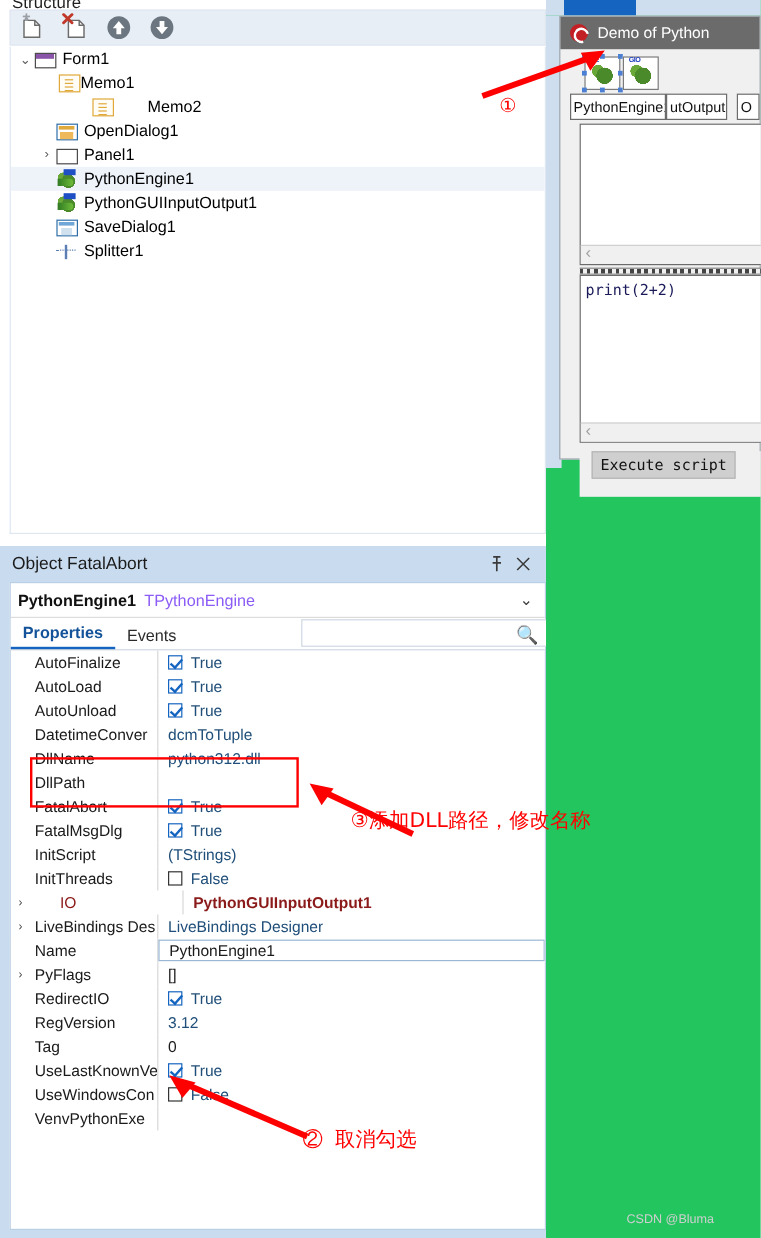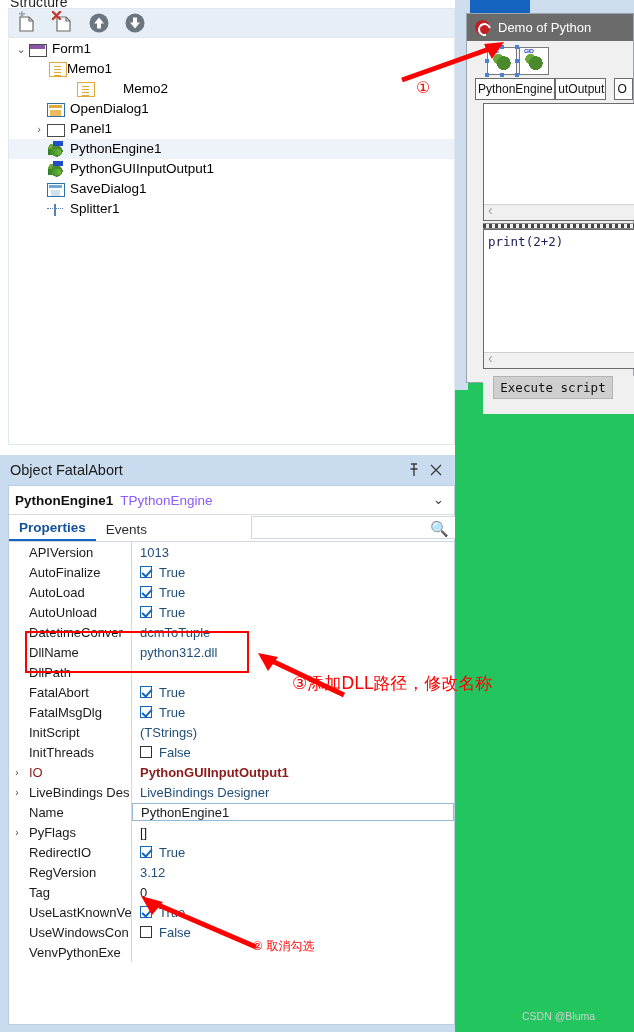--- a/index.html
+++ b/index.html
@@ -83,21 +83,21 @@
   .oi-tab.active{color:#14539a;font-weight:bold;border-bottom:2px solid #1565c0;}
   #oi-search{position:absolute;left:242px;top:1px;width:205px;height:23px;
              border:1px solid #cfd8e2;box-sizing:border-box;background:#fff;}
   #oi-search-icon{position:absolute;right:6px;top:3px;color:#1565c0;font-size:15px;}
 
   #prop-list{position:relative;height:480px;overflow:hidden;}
   .prow{height:20px;display:flex;align-items:center;font-size:13px;position:relative;}
   .prow.sel{background:#eef3fa;}
   .pexp{width:16px;text-align:center;color:#4a4a4a;font-size:10px;flex:0 0 16px;}
   .pname{width:106px;flex:0 0 106px;color:#1a1a1a;overflow:hidden;white-space:nowrap;padding-left:4px;box-sizing:border-box;}
-  .pname.red{color:#8b1a1a;}
+  .pname.red{color:#8b1a1a;margin-left:21px;}
   .pdiv{width:1px;background:#d7d7d7;align-self:stretch;flex:0 0 1px;}
   .pval{padding-left:8px;color:#1f4e79;white-space:nowrap;overflow:hidden;display:flex;align-items:center;}
   .pval.bold{font-weight:bold;color:#8b1a1a;}
   .pval.plain{color:#1a1a1a;}
   .cb{width:12px;height:12px;border:1px solid #1565c0;box-sizing:border-box;display:inline-block;
       margin-right:7px;position:relative;background:#fff;flex:0 0 12px;}
   .cb.off{border-color:#333;}
   .cb.on:after{content:"";position:absolute;left:3px;top:0px;width:4px;height:8px;
       border:solid #1565c0;border-width:0 2px 2px 0;transform:rotate(42deg);}
   .prow.editing{background:#fff;}
@@ -147,21 +147,21 @@
   #memo2 .hsb:before{content:"\2039";position:absolute;left:4px;top:-3px;color:#a0a0a0;font-size:14px;}
   #panel1{margin-left:8px;margin-top:3px;width:170px;height:38px;background:#f0f0f0;}
   #exec-btn{margin:7px 0 0 10px;width:120px;height:23px;background:#cfcfcf;border:1px solid #b4b4b4;
      box-sizing:border-box;display:flex;align-items:center;justify-content:center;
      font-size:12.5px;color:#111;font-family:"DejaVu Sans Mono","Liberation Mono",monospace;}
 
   
   .ann-txt{color:#ff0000;font-family:"DejaVu Sans","Liberation Sans",sans-serif;white-space:nowrap;}
   #ann1{left:416px;top:78px;font-size:16px;}
   #ann3{left:292px;top:672px;font-size:17px;text-align:right;}
-  #ann2{left:252px;top:938px;font-size:12px;}
+  #ann2{left:252px;top:938px;font-size:17px;font-family:Liberation Mono, monospace;}
   #redbox{left:25px;top:631px;width:224px;height:42px;border:2.5px solid #f00;box-sizing:border-box;}
   #watermark{left:522px;top:1010px;font-size:10.5px;color:#cfcfcf;}
   svg.arrow{position:absolute;overflow:visible;pointer-events:none;}
 </style>
 </head>
 <body>
 
 <div class="abs" id="left-col">
 
   <div class="abs" id="structure-title">Structure</div>
@@ -275,26 +275,20 @@
 
     <div id="oi-tabs">
       <div class="oi-tab active">Properties</div>
       <div class="oi-tab">Events</div>
       <div id="oi-search">
         <span id="oi-search-icon">🔍</span>
       </div>
     </div>
 
     <div id="prop-list">
-        <div class="prow">
-          <span class="pexp"></span>
-          <span class="pname">APIVersion</span>
-          <span class="pdiv"></span>
-          <span class="pval">1013</span>
-        </div>
         <div class="prow">
           <span class="pexp"></span>
           <span class="pname">AutoFinalize</span>
           <span class="pdiv"></span>
           <span class="pval">
             <span class="cb on"></span>
             <span>True</span>
           </span>
         </div>
         <div class="prow">

